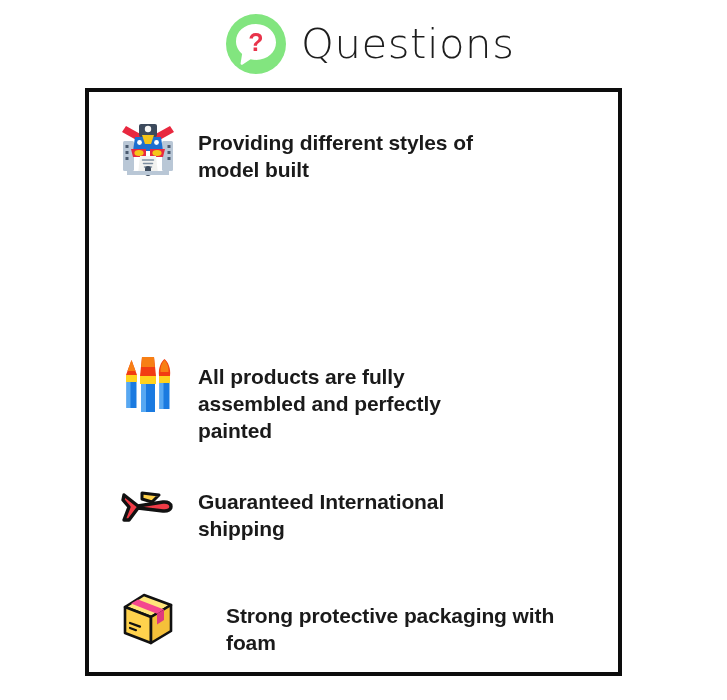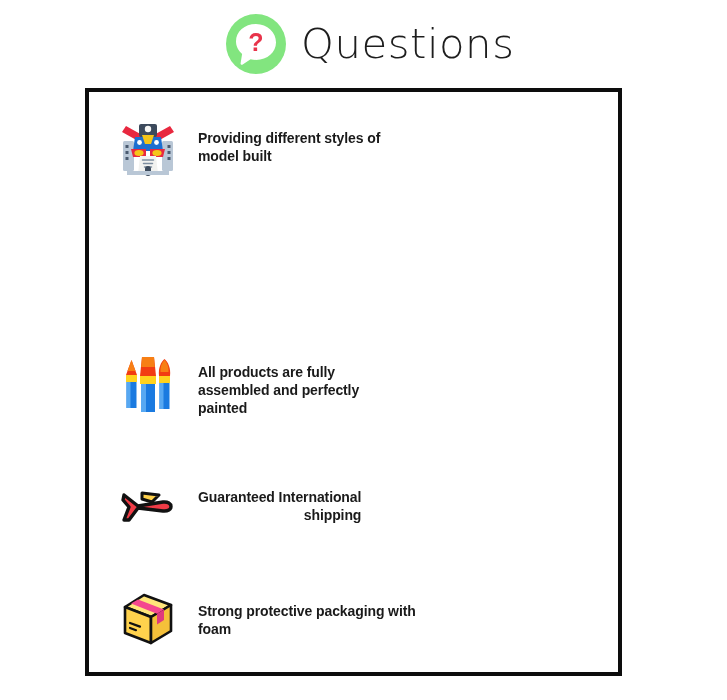--- a/index.html
+++ b/index.html
@@ -70,35 +70,35 @@
     left: 29px;
   }
   .row-icon {
     width: 60px;
     height: 60px;
     flex: 0 0 60px;
     position: relative;
   }
   .row-text {
     margin-left: 20px;
-    font-size: 14px;
+    font-size: 21px;
     font-weight: bold;
     color: #1a1a1a;
     line-height: 1.28;
     letter-spacing: -0.1px;
     white-space: pre-line;
     font-family: "Liberation Sans", sans-serif;
   }
 
   
   .row-0 { top: 26px; }
   .row-1 { top: 142px; }
   .row-2 { top: 262px; }
-  .row-3 { top: 383px; text-align: right; }
-  .row-4 { top: 497px; }
+  .row-3 { top: 383px; }
+  .row-4 { top: 497px; gap: 28px; }
 
   .row-0 .row-text { padding-top: 12px; }
   .row-1 .row-text { padding-top: 10px; }
   .row-2 .row-text { padding-top: 10px; }
   .row-3 .row-text { padding-top: 14px; }
   .row-4 .row-text { padding-top: 14px; }
 
   svg { display: block; overflow: visible; }
 </style>
 </head>

